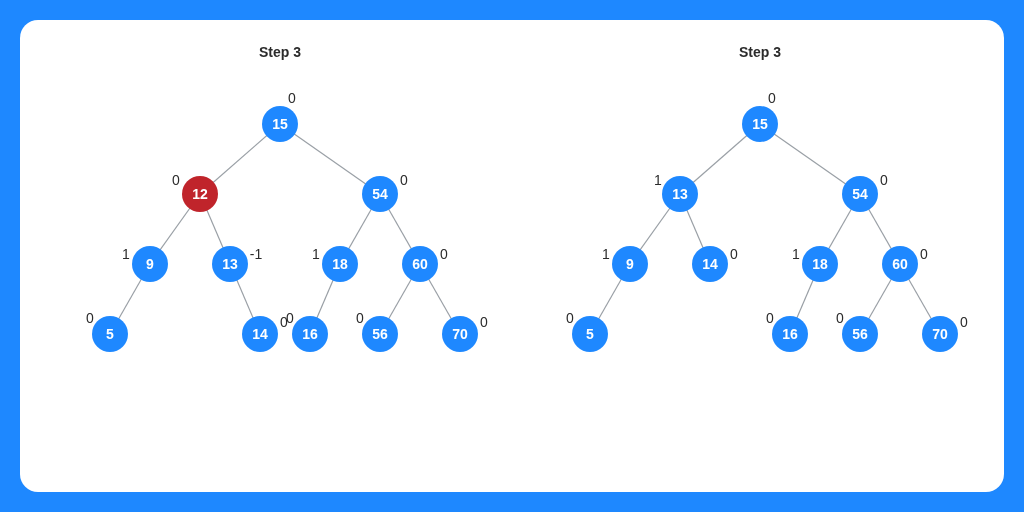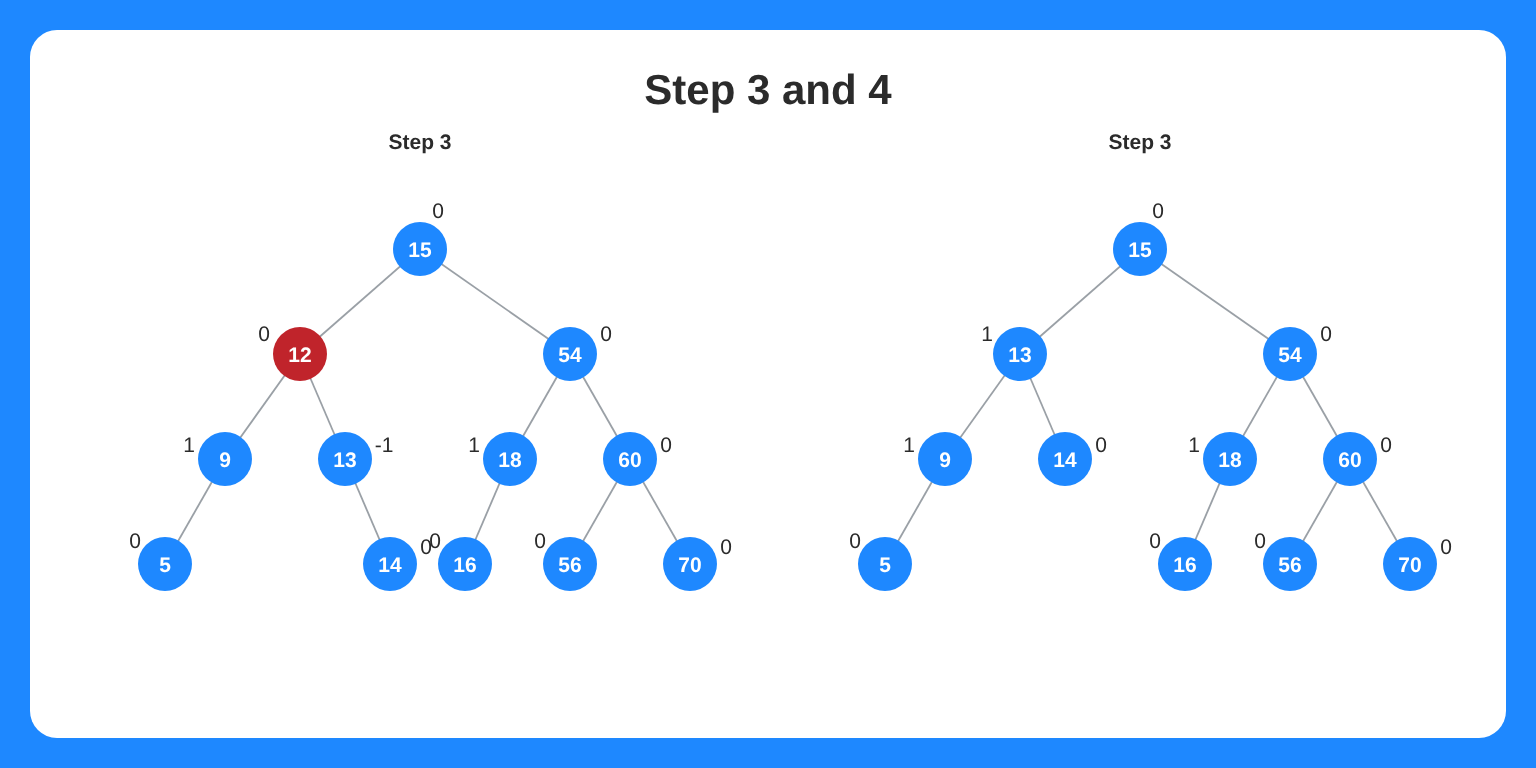--- a/index.html
+++ b/index.html
@@ -63,21 +63,20 @@
     font-weight: 500;
     text-anchor: middle;
     dominant-baseline: central;
     font-family: inherit;
   }
 </style>
 </head>
 <body>
 
 <div class="card">
-  <h1 class="main-title">Step 3 and 4</h1>
   <div class="trees">
 
     <div class="tree-block">
       <div class="subtitle">Step 3</div>
       <svg width="460" height="340" id="svg-0">
           <line x1="230" y1="80" x2="150" y2="150" class="edge"></line>
           <line x1="230" y1="80" x2="330" y2="150" class="edge"></line>
           <line x1="150" y1="150" x2="100" y2="220" class="edge"></line>
           <line x1="150" y1="150" x2="180" y2="220" class="edge"></line>
           <line x1="330" y1="150" x2="290" y2="220" class="edge"></line>

